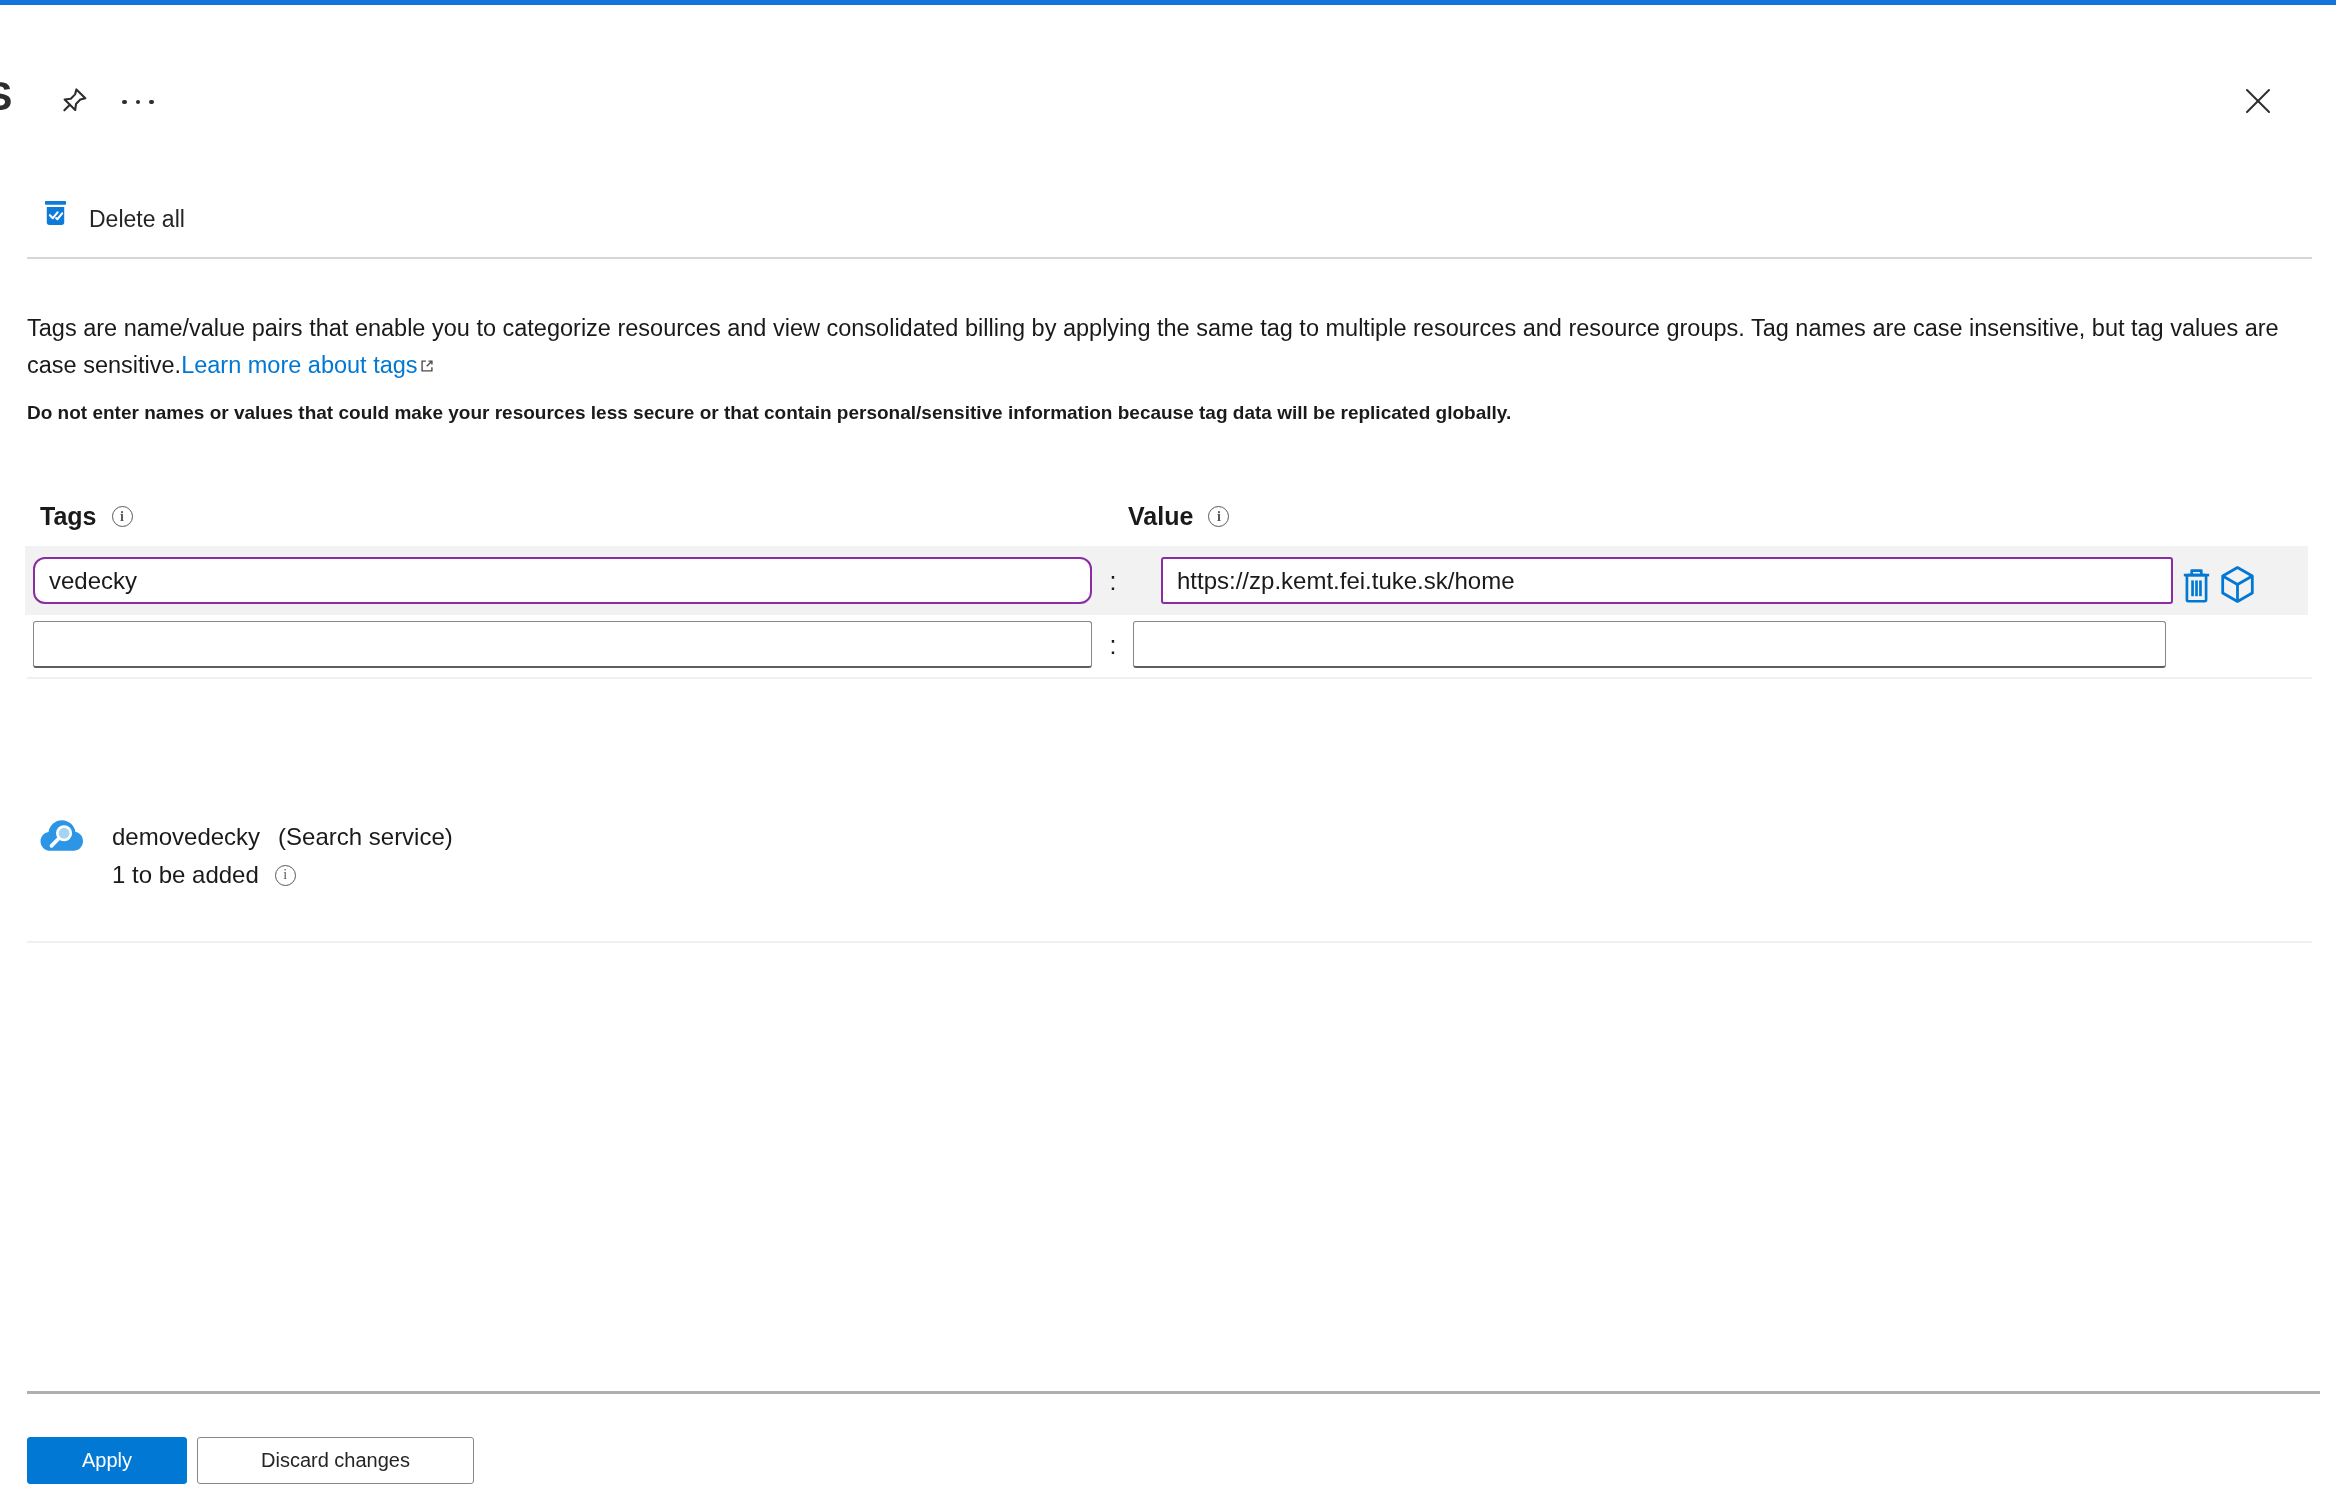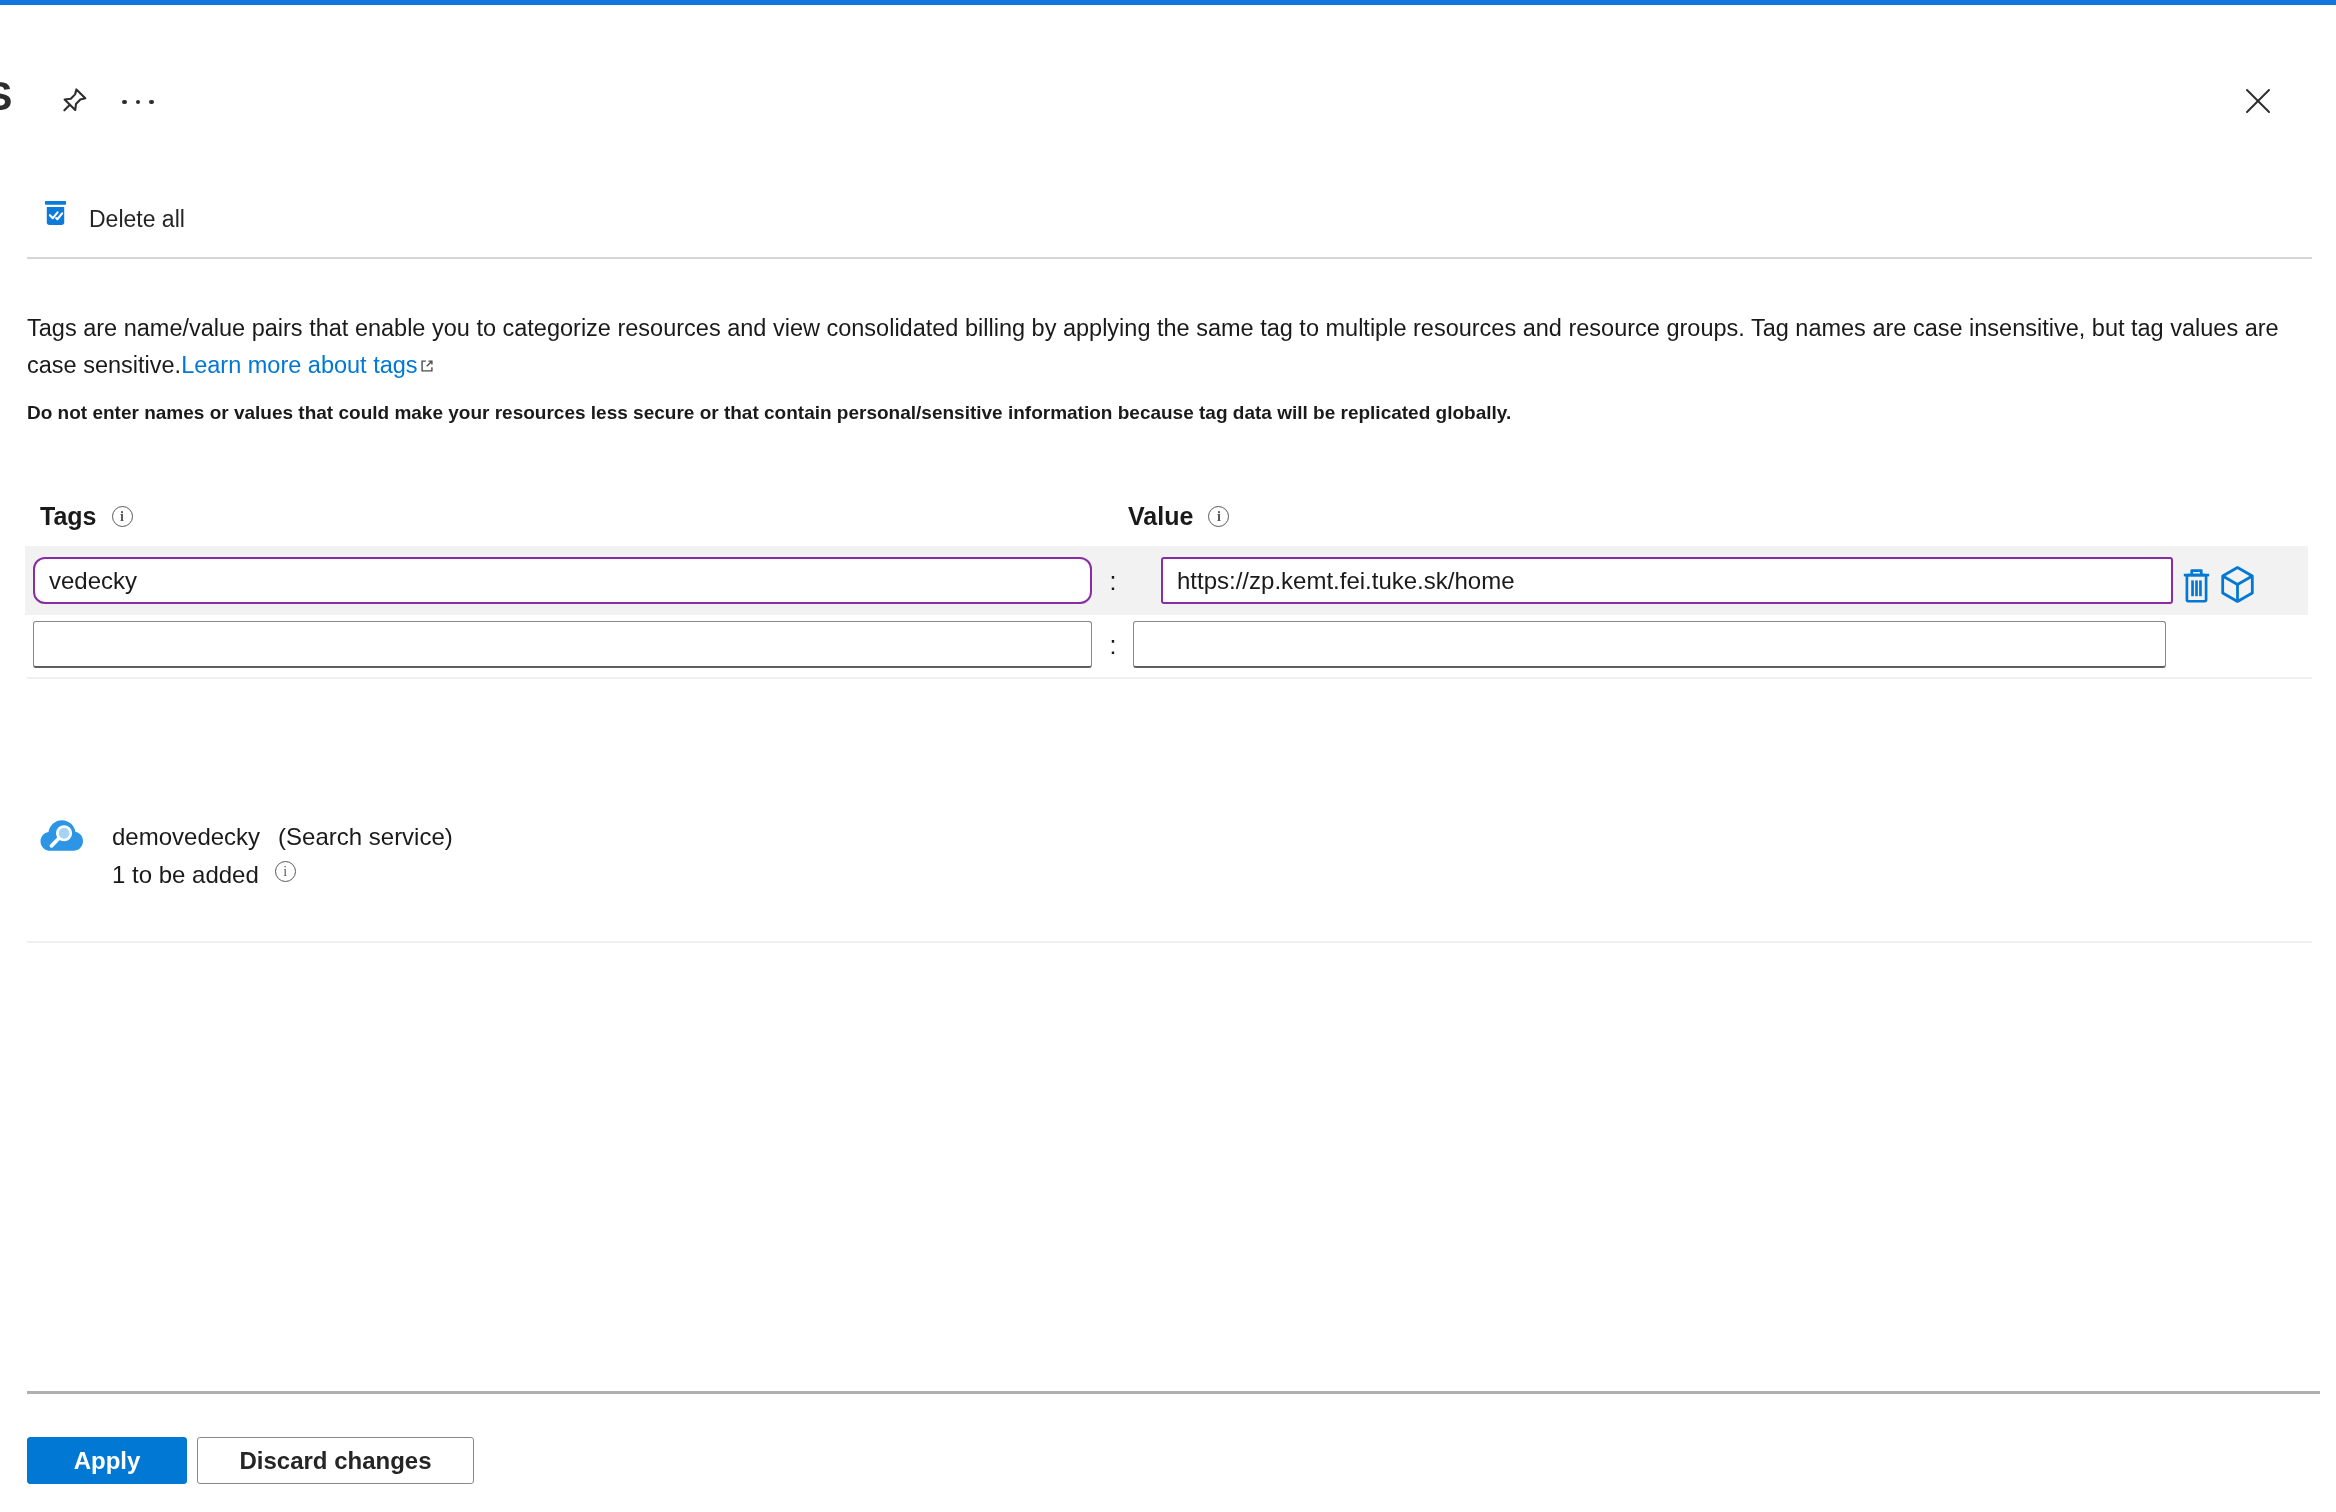--- a/index.html
+++ b/index.html
@@ -56,24 +56,24 @@
   .colon { position:absolute; width:34px; text-align:center; font-size:25px; color:#1A1A1A; }
   .colon1 { left:1096px; top:567px; }
   .colon2 { left:1096px; top:631px; }
   .row-act { background:none; border:none; cursor:pointer; padding:0; position:absolute; }
   .trash-btn { left:2181px; top:565px; }
   .cube-btn  { left:2219px; top:563px; }
 
   
   .res-icon { position:absolute; left:39px; top:817px; }
   .res-line1 { position:absolute; left:112px; top:823px; display:flex; gap:18px; font-size:24px; color:#1A1A1A; }
-  .res-line2 { position:absolute; left:112px; top:861px; display:flex; gap:16px; align-items:flex-start; font-size:24px; color:#1A1A1A; }
+  .res-line2 { position:absolute; left:112px; top:861px; display:flex; gap:16px; align-items:center; font-size:24px; color:#1A1A1A; }
 
   
-  .btn { position:absolute; top:1437px; height:47px; border-radius:3px; font-family:inherit; font-size:24px; font-weight:700; cursor:pointer; }
+  .btn { position:absolute; top:1437px; height:47px; border-radius:3px; font-family:inherit; font-size:20px; font-weight:400; cursor:pointer; }
   .btn-apply { left:27px; width:160px; background:#0078D4; border:1px solid #0078D4; color:#fff; }
   .btn-discard { left:197px; width:277px; background:#fff; border:1px solid #8A8886; color:#252525; }
 </style>
 </head>
 <body>
 
 <div class="page">
   <div class="topbar"></div>
 
   <div class="title-frag">S</div>

